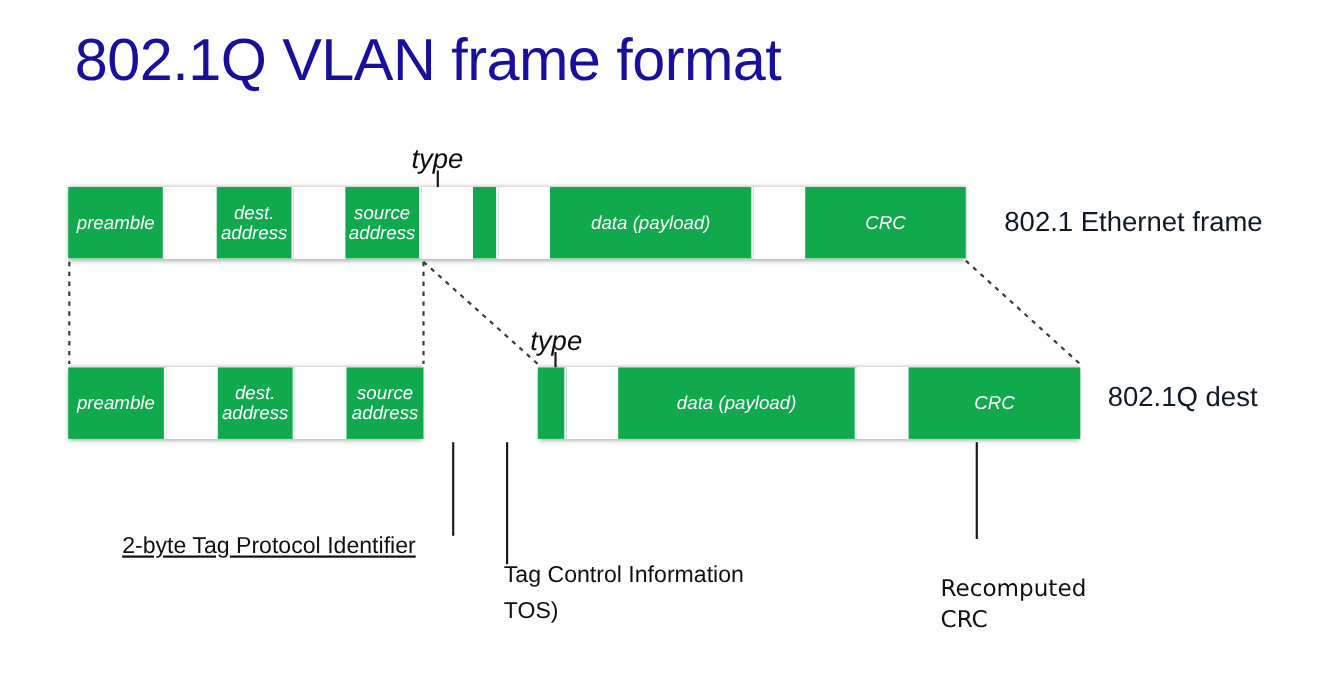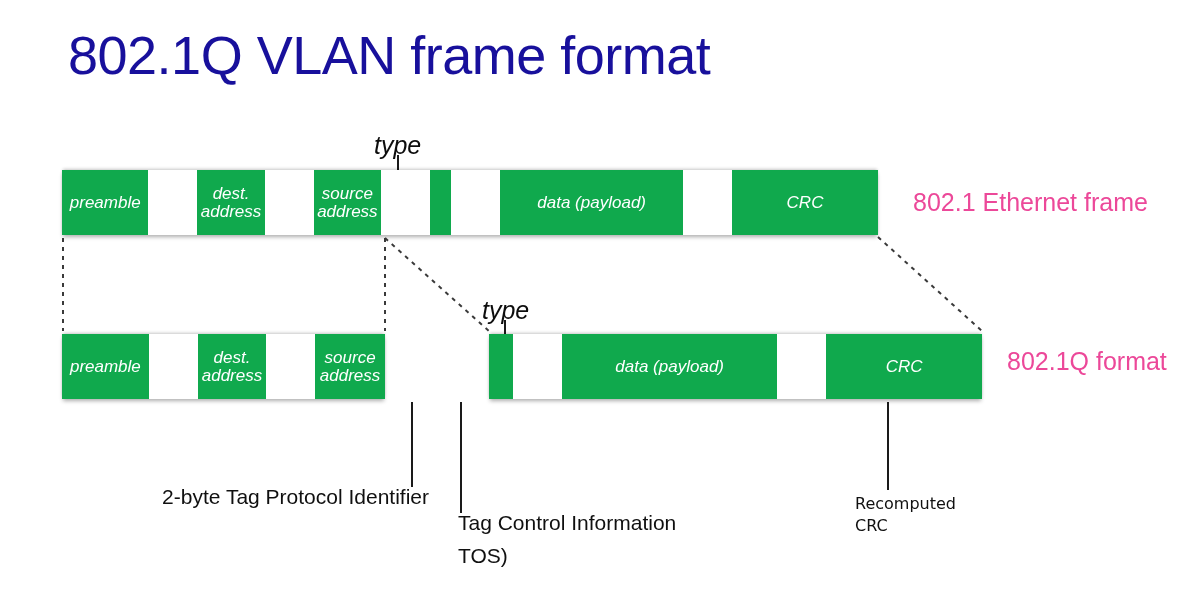--- a/index.html
+++ b/index.html
@@ -61,40 +61,41 @@
     position:absolute;
     font-size:25px;
     font-style:italic;
     color:#0d0d0d;
     font-family:"Liberation Sans", sans-serif;
     white-space:nowrap;
   }
   .row-label{
     position:absolute;
     font-size:25px;
-    color:#ec4899;
+    color:#0f172a;
     font-family:"Liberation Sans", sans-serif;
     white-space:nowrap;
   }
 
   
   .annot{
     position:absolute;
     font-size:21px;
     color:#101010;
     font-family:"Liberation Sans", sans-serif;
     line-height:1.55;
   }
-  .annot.right-al{text-align:right;}
+  .annot.right-al{text-align:center;text-decoration:underline;}
   .annot-small{
     position:absolute;
-    font-size:16px;
+    font-size:21px;
     color:#101010;
     font-family:"DejaVu Sans", sans-serif;
     line-height:1.35;
+    margin-top:28px;
   }
 </style>
 </head>
 <body>
 
 <div id="stage">
 
   <div class="title">802.1Q VLAN frame format</div>
 
   <svg id="lines" viewBox="0 0 1200 615" width="1200" height="615">
@@ -139,21 +140,21 @@
 address</div>
     </div>
 
     <div class="seg-group" style="left:489px; top:334px; width:493px;">
       <div class="seg" style="width:32px"></div>
       <div class="seg" style="width:268px">data (payload)</div>
       <div class="seg" style="width:193px">CRC</div>
     </div>
 
     <div class="type-label" style="left:482px; top:296px;">type</div>
-    <div class="row-label" style="left:1007px; top:347px;">802.1Q format</div>
+    <div class="row-label" style="left:1007px; top:347px;">802.1Q dest</div>
   </div>
 
   <div class="annot right-al" style="left:60px; top:481px; width:369px;">
     <div>2-byte Tag Protocol Identifier</div>
   </div>
 
   <div class="annot" style="left:458px; top:507px; width:470px;">
     <div>Tag Control Information</div>
     <div>TOS)</div>
   </div>

